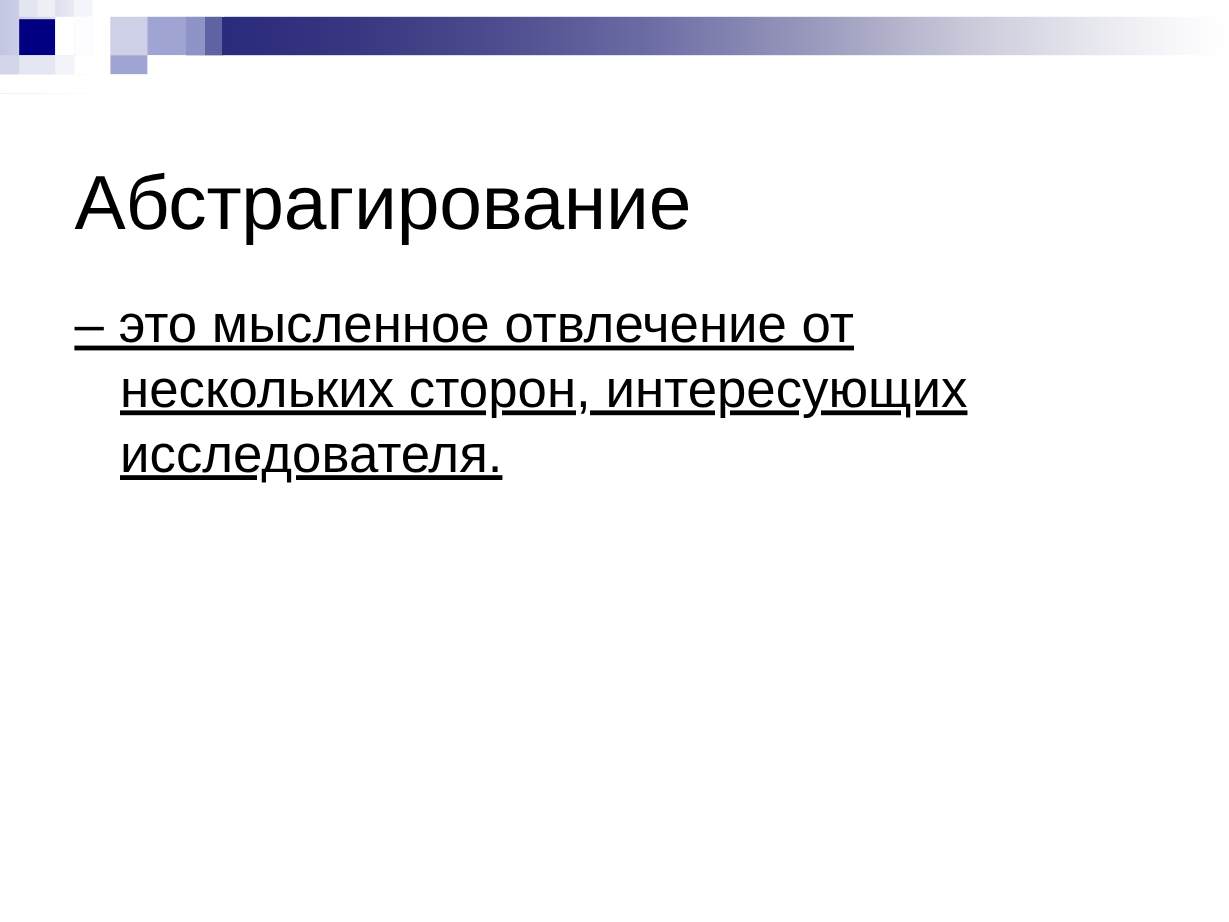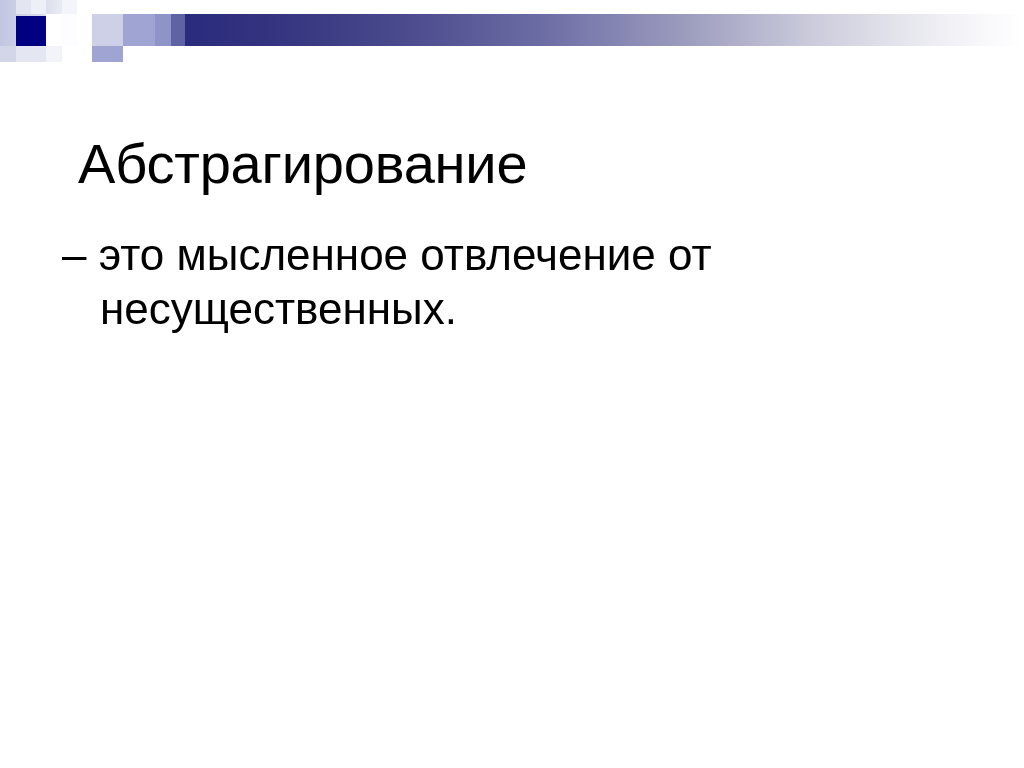--- a/index.html
+++ b/index.html
@@ -66,37 +66,38 @@
         #eceef6 72%,
         #ffffff 100%);
   }
   .cell {
     position: absolute;
   }
 
   
   .title {
     position: absolute;
-    left: 78px;
+    left: 62px;
     top: 88px;
     width: 900px;
-    font-size: 56px;
+    font-size: 64px;
     line-height: 76px;
     color: #000000;
     font-weight: normal;
     letter-spacing: -0.2px;
     white-space: nowrap;
   }
 
   
   .body-block {
     position: absolute;
     left: 62px;
-    top: 228px;
+    top: 244px;
     width: 880px;
+    text-decoration: underline;
   }
   .bullet-line {
     font-size: 44px;
     line-height: 54px;
     color: #000000;
     white-space: nowrap;
   }
   .bullet-line.indent {
     padding-left: 38px;
   }
@@ -138,16 +139,17 @@
         <div class="cell" style="left: 139px; top: 46px; width: 16px; height: 16px; background: rgb(255, 255, 255);"></div>
         <div class="cell" style="left: 92px; top: 62px; width: 31px; height: 16px; background: rgb(255, 255, 255);"></div>
         <div class="cell" style="left: 0px; top: 62px; width: 92px; height: 16px; background: rgb(255, 255, 255);"></div>
       </div>
   </div>
 
   <h1 class="title">Абстрагирование</h1>
 
   <div class="body-block">
     <div class="bullet-line">– это мысленное отвлечение от</div>
-    <div class="bullet-line indent">несущественных.</div>
+    <div class="bullet-line indent">нескольких сторон, интересующих</div>
+    <div class="bullet-line indent">исследователя.</div>
   </div>
 
 </div>
 
 </body></html>

